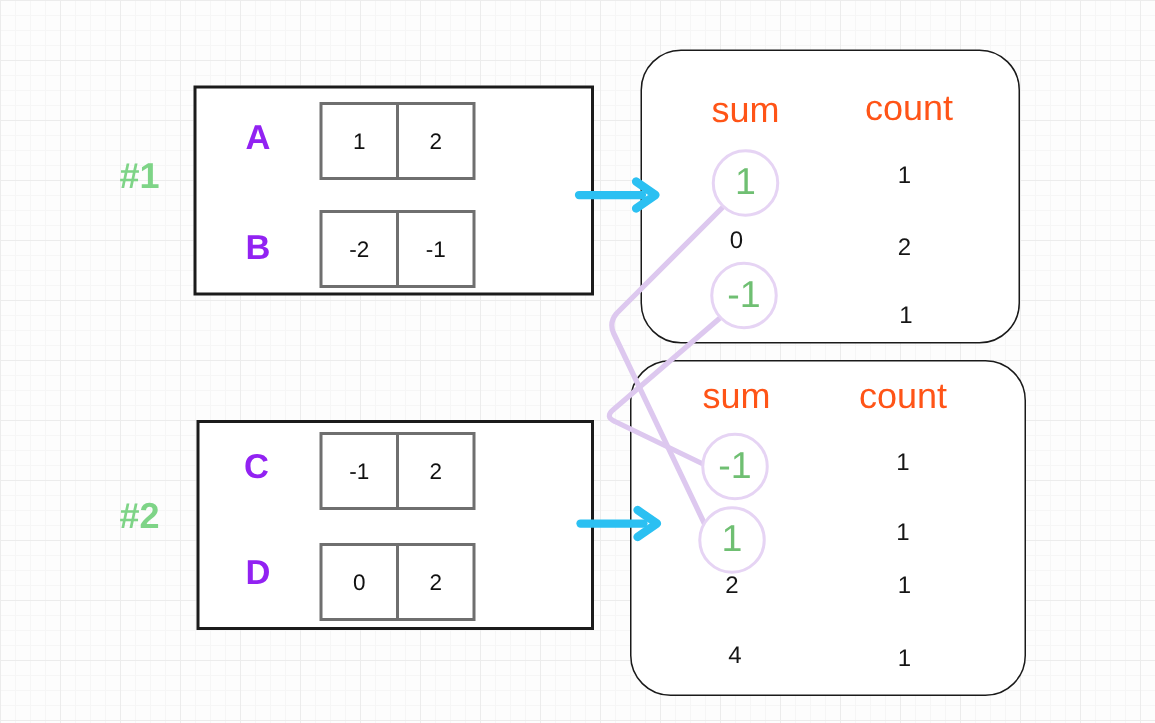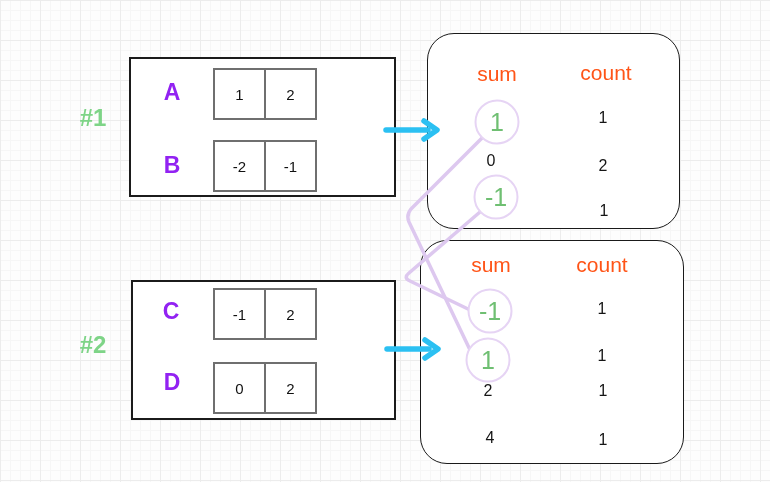--- a/index.html
+++ b/index.html
@@ -27,21 +27,21 @@
   .cell{
     width:49px;height:48px;border:2px solid #6f6f6f;background:#fff;
     display:flex;align-items:center;justify-content:center;
     font-size:15px;color:#111;
   }
   .cell + .cell{margin-left:-2px;}
 
   
   .rrect{background:#ffffff;border:1.7px solid #1a1a1a;border-radius:27px;z-index:1;}
 
-  .hdr{color:#ff5417;font-size:21px;z-index:3;}
+  .hdr{color:#ff5417;font-size:24px;z-index:3;}
   .num{color:#151515;font-size:16px;z-index:3;}
   .hlnum{
     width:41px;height:41px;border-radius:50%;
     border:2px solid #e6d4f4;background:#fff;
     color:#6fbf72;font-size:25px;
     display:flex;align-items:center;justify-content:center;
     z-index:3;
   }
   svg.overlay{position:absolute;left:0;top:0;z-index:2;}
 </style>

